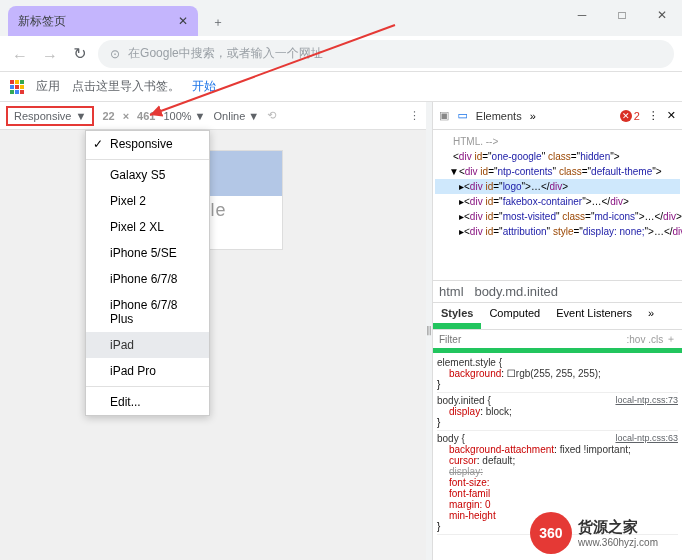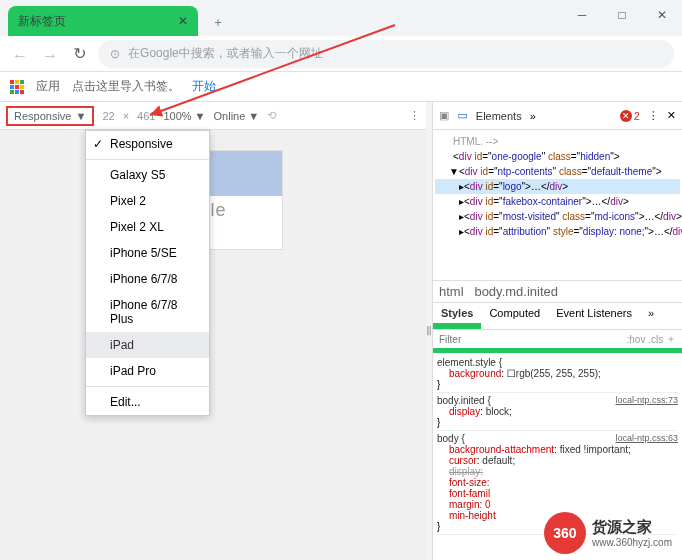--- a/index.html
+++ b/index.html
@@ -4,21 +4,21 @@
 <style>
 * { margin: 0; padding: 0; box-sizing: border-box; font-family: "Segoe UI", "Microsoft YaHei", sans-serif; }
 body { width: 682px; height: 560px; background: #f1f3f4; overflow: hidden; position: relative; font-size: 12px; }
 
 
 .winbar { position: absolute; top: 0; right: 0; display: flex; }
 .winbtn { width: 40px; height: 30px; display: flex; align-items: center; justify-content: center; color: #555; }
 
 
 .tabbar { height: 36px; display: flex; align-items: flex-end; padding-left: 8px; }
-.tab { background: #22c55e; border-radius: 8px 8px 0 0; height: 30px; width: 190px; display: flex; align-items: center; padding: 0 10px; font-size: 12px; color: #3c4043; }
+.tab { background: #c4b5fd; border-radius: 8px 8px 0 0; height: 30px; width: 190px; display: flex; align-items: center; padding: 0 10px; font-size: 12px; color: #3c4043; }
 .tab .close { margin-left: auto; }
 .newtab { width: 28px; height: 28px; display: flex; align-items: center; justify-content: center; color: #5f6368; margin-left: 6px; }
 
 
 .toolbar { height: 36px; background: #fff; display: flex; align-items: center; padding: 0 8px; gap: 6px; border-bottom: 1px solid #e0e0e0; }
 .navarrow { color: #bdbdbd; font-size: 16px; width: 24px; text-align: center; }
 .navarrow.active { color: #5f6368; }
 .addr { flex: 1; background: #f1f3f4; border-radius: 16px; height: 28px; display: flex; align-items: center; padding: 0 12px; color: #9aa0a6; gap: 8px; }
 
 
@@ -28,21 +28,21 @@
 .apps-icon span { width: 4px; height: 4px; }
 
 
 .content { display: flex; height: calc(100% - 102px); }
 .leftpane { flex: 1; background: #fff; position: relative; }
 .rightpane { width: 250px; background: #fff; border-left: 1px solid #ddd; display: flex; flex-direction: column; font-size: 11px; }
 
 
 .devbar { height: 28px; border-bottom: 1px solid #e0e0e0; display: flex; align-items: center; padding: 0 6px; gap: 8px; font-size: 11px; color: #5f6368; background: #fff; }
 .devselect { border: 2px solid #e53935; padding: 2px 6px; display: flex; align-items: center; gap: 4px; }
-.dim { color: #999; }
+.dim { color: #999; font-weight: bold; }
 
 
 .dropdown { position: absolute; top: 130px; left: 85px; width: 125px; background: #fff; border: 1px solid #ccc; box-shadow: 0 2px 8px rgba(0,0,0,0.2); z-index: 10; font-size: 12px; }
 .dropdown .item { padding: 6px 10px 6px 24px; position: relative; cursor: default; }
 .dropdown .item.sel { background: #e8eaed; }
 .dropdown .item.check::before { content: "✓"; position: absolute; left: 7px; }
 .dropdown .sep { height: 1px; background: #e0e0e0; margin: 2px 0; }
 
 
 .vpwrap { position: absolute; top: 28px; left: 0; right: 0; bottom: 0; background: #f0f0f0; display: flex; justify-content: center; padding-top: 20px; }
@@ -78,21 +78,21 @@
 .sel { color: #333; }
 .prop { color: #c80000; padding-left: 12px; }
 .pval { color: #333; }
 .link { float: right; color: #5f6368; text-decoration: underline; font-size: 9px; }
 .strike { text-decoration: line-through; color: #999; }
 
 
 .arrow { position: absolute; top: 20px; left: 140px; width: 260px; height: 120px; z-index: 5; pointer-events: none; }
 
 
-.wm { position: absolute; bottom: 6px; right: 10px; display: flex; align-items: center; gap: 6px; z-index: 20; }
+.wm { position: absolute; bottom: 6px; right: 24px; display: flex; align-items: center; gap: 6px; z-index: 20; }
 .wmcircle { width: 42px; height: 42px; border-radius: 50%; background: #e53935; color: #fff; font-weight: bold; font-size: 14px; display: flex; align-items: center; justify-content: center; }
 .wmtxt { font-size: 15px; font-weight: bold; color: #333; }
 .wmurl { font-size: 10px; color: #666; }
 
 .splitter { width: 6px; background: #f1f3f4; display: flex; align-items: center; justify-content: center; color: #999; cursor: col-resize; }
 </style>
 </head>
 <body>
 
 <div class="winbar">

